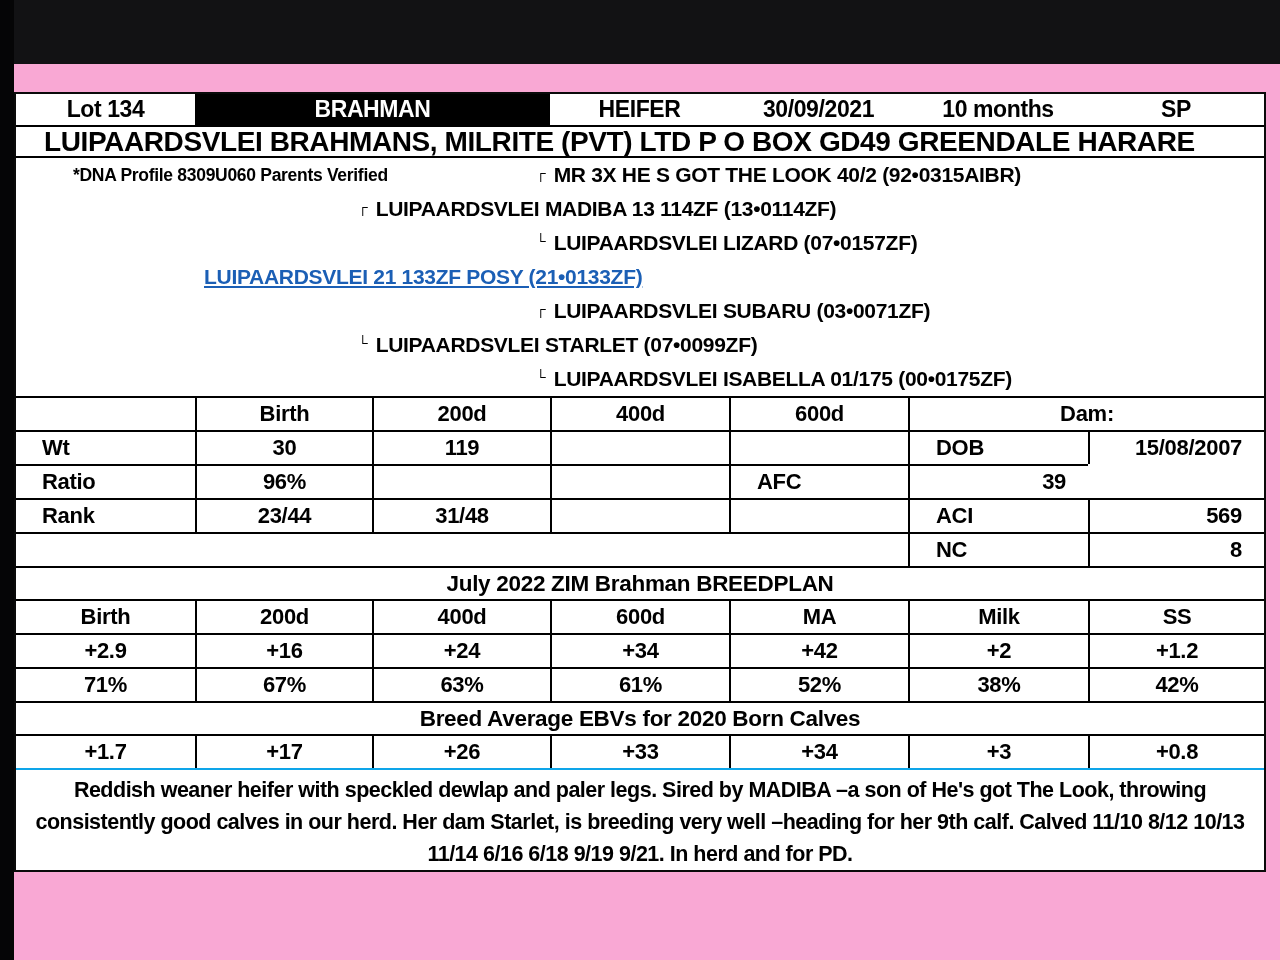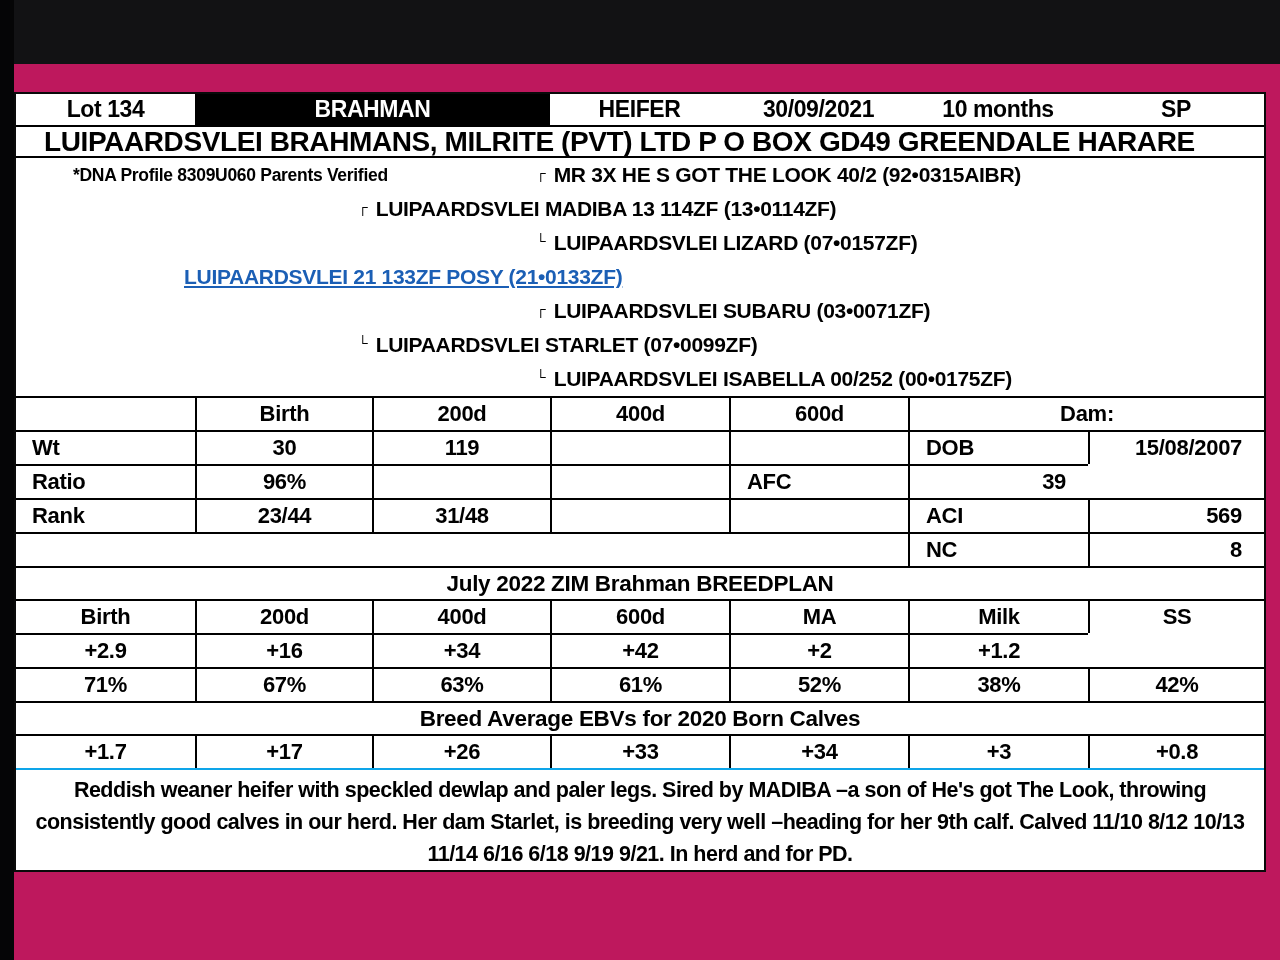--- a/index.html
+++ b/index.html
@@ -1,16 +1,16 @@
 <!DOCTYPE html>
 <html><head>
 <meta charset="utf-8">
 <style>
   html,body{margin:0;padding:0;background:#39393b;}
-  .stage{position:relative;width:1280px;height:960px;background:#be185d;overflow:hidden;
+  .stage{position:relative;width:1280px;height:960px;background:#f9a8d4;overflow:hidden;
          font-family:"Liberation Sans","DejaVu Sans",sans-serif;color:#000;}
   .topbar{position:absolute;left:0;top:0;width:1280px;height:64px;background:#121214;}
   .leftbar{position:absolute;left:0;top:0;width:14px;height:960px;background:#050506;}
   .page{position:absolute;left:14px;top:92px;width:1252px;height:780px;background:#fff;
         border:2px solid #0a0a0a;box-sizing:border-box;}
 
   
   .hdr{display:grid;grid-template-columns:179px 355px 179px 179px 180px 176px;height:31px;
        border-bottom:2px solid #000;}
   .hc{display:flex;align-items:center;justify-content:center;font-size:23px;font-weight:700;
@@ -22,35 +22,35 @@
 
   
   .ped{position:relative;height:238px;}
   .pl{position:absolute;height:34px;display:flex;align-items:center;font-size:21px;font-weight:700;
       letter-spacing:-0.3px;white-space:nowrap;}
   .br{font-size:14px;font-weight:400;margin-right:8px;transform:translateY(-2px);}
   .dna{left:28px;top:0;font-size:17.5px;margin-left:29px;}
   .pss{left:520px;top:0;}
   .ps{left:342px;top:34px;}
   .psd{left:520px;top:68px;}
-  .pan{left:168px;top:102px;}
+  .pan{left:188px;top:102px;}
   .pds{left:520px;top:136px;}
   .pd{left:342px;top:170px;}
   .pdd{left:520px;top:204px;}
   .link{color:#1b5fb5;text-decoration:underline;cursor:pointer;}
 
   
   .g7{display:grid;grid-template-columns:179px 177px 178px 179px 179px 180px 176px;}
   .c{height:34px;box-sizing:border-box;border-left:2px solid #000;border-top:2px solid #000;
      display:flex;align-items:center;justify-content:center;font-size:22px;font-weight:700;
      letter-spacing:-0.3px;overflow:hidden;}
   .g7 .c:first-child{border-left:none;}
   .sp2{grid-column:span 2;text-align:center;}
   .sp5{grid-column:span 5;}
-  .la{justify-content:flex-start;padding-left:16px;}
+  .la{justify-content:flex-start;padding-left:26px;}
   .ra{justify-content:flex-end;padding-right:22px;}
 
   .trow{height:33px;box-sizing:border-box;border-top:2px solid #000;display:flex;align-items:center;
         justify-content:center;font-size:22.5px;font-weight:700;letter-spacing:-0.3px;}
 
   .notes{box-sizing:border-box;border-top:2px solid #0ea5e9;height:104px;padding:4px 10px 0;
          text-align:center;font-size:21.5px;font-weight:700;letter-spacing:-0.5px;line-height:32px;}
 </style>
 </head>
 <body>
@@ -99,21 +99,21 @@
         <span>LUIPAARDSVLEI SUBARU (03•0071ZF)</span>
       </div>
 
       <div class="pl pd">
         <span class="br">└</span>
         <span>LUIPAARDSVLEI STARLET (07•0099ZF)</span>
       </div>
 
       <div class="pl pdd">
         <span class="br">└</span>
-        <span>LUIPAARDSVLEI ISABELLA 00/252 (00•0175ZF)</span>
+        <span>LUIPAARDSVLEI ISABELLA 01/175 (00•0175ZF)</span>
       </div>
     </div>
 
     <div class="g7">
       <div class="c"></div>
       <div class="c">Birth</div>
       <div class="c">200d</div>
       <div class="c">400d</div>
       <div class="c">600d</div>
       <div class="c sp2">Dam:</div>
@@ -162,20 +162,21 @@
       <div class="c">400d</div>
       <div class="c">600d</div>
       <div class="c">MA</div>
       <div class="c">Milk</div>
       <div class="c">SS</div>
     </div>
 
     <div class="g7">
       <div class="c">+2.9</div>
       <div class="c">+16</div>
+      <div class="c">+24</div>
       <div class="c">+34</div>
       <div class="c">+42</div>
       <div class="c">+2</div>
       <div class="c">+1.2</div>
     </div>
 
     <div class="g7">
       <div class="c">71%</div>
       <div class="c">67%</div>
       <div class="c">63%</div>

